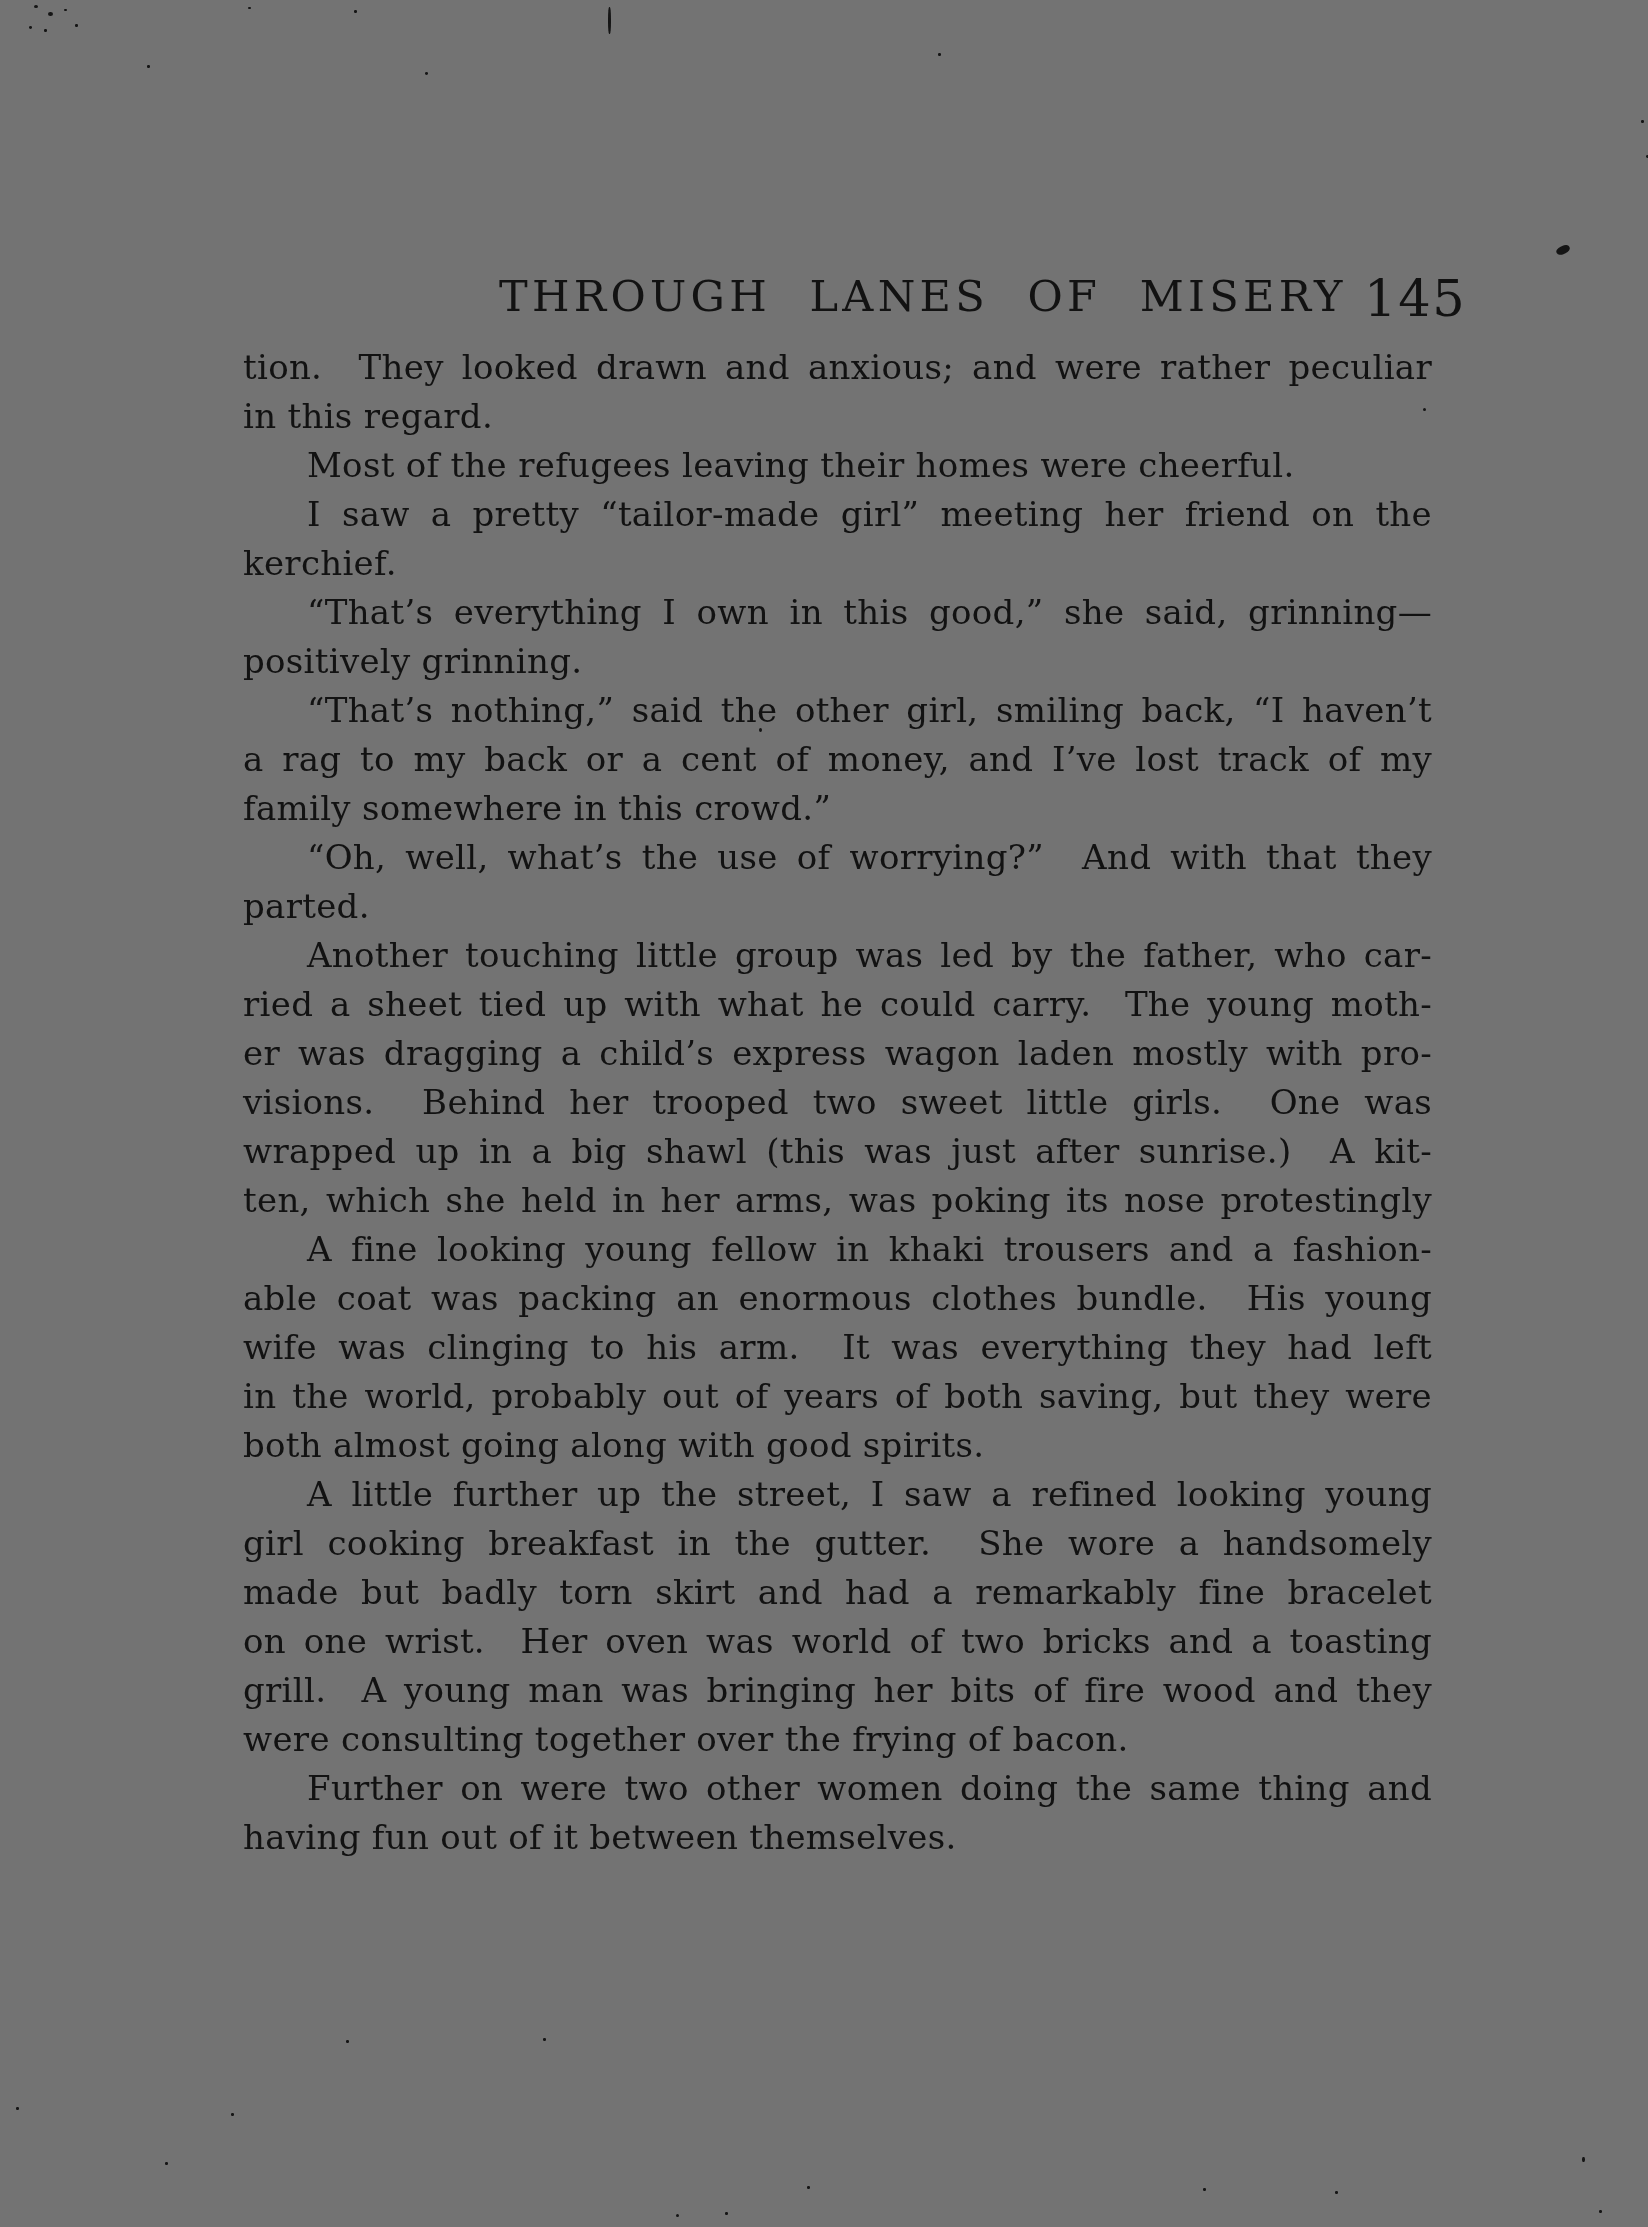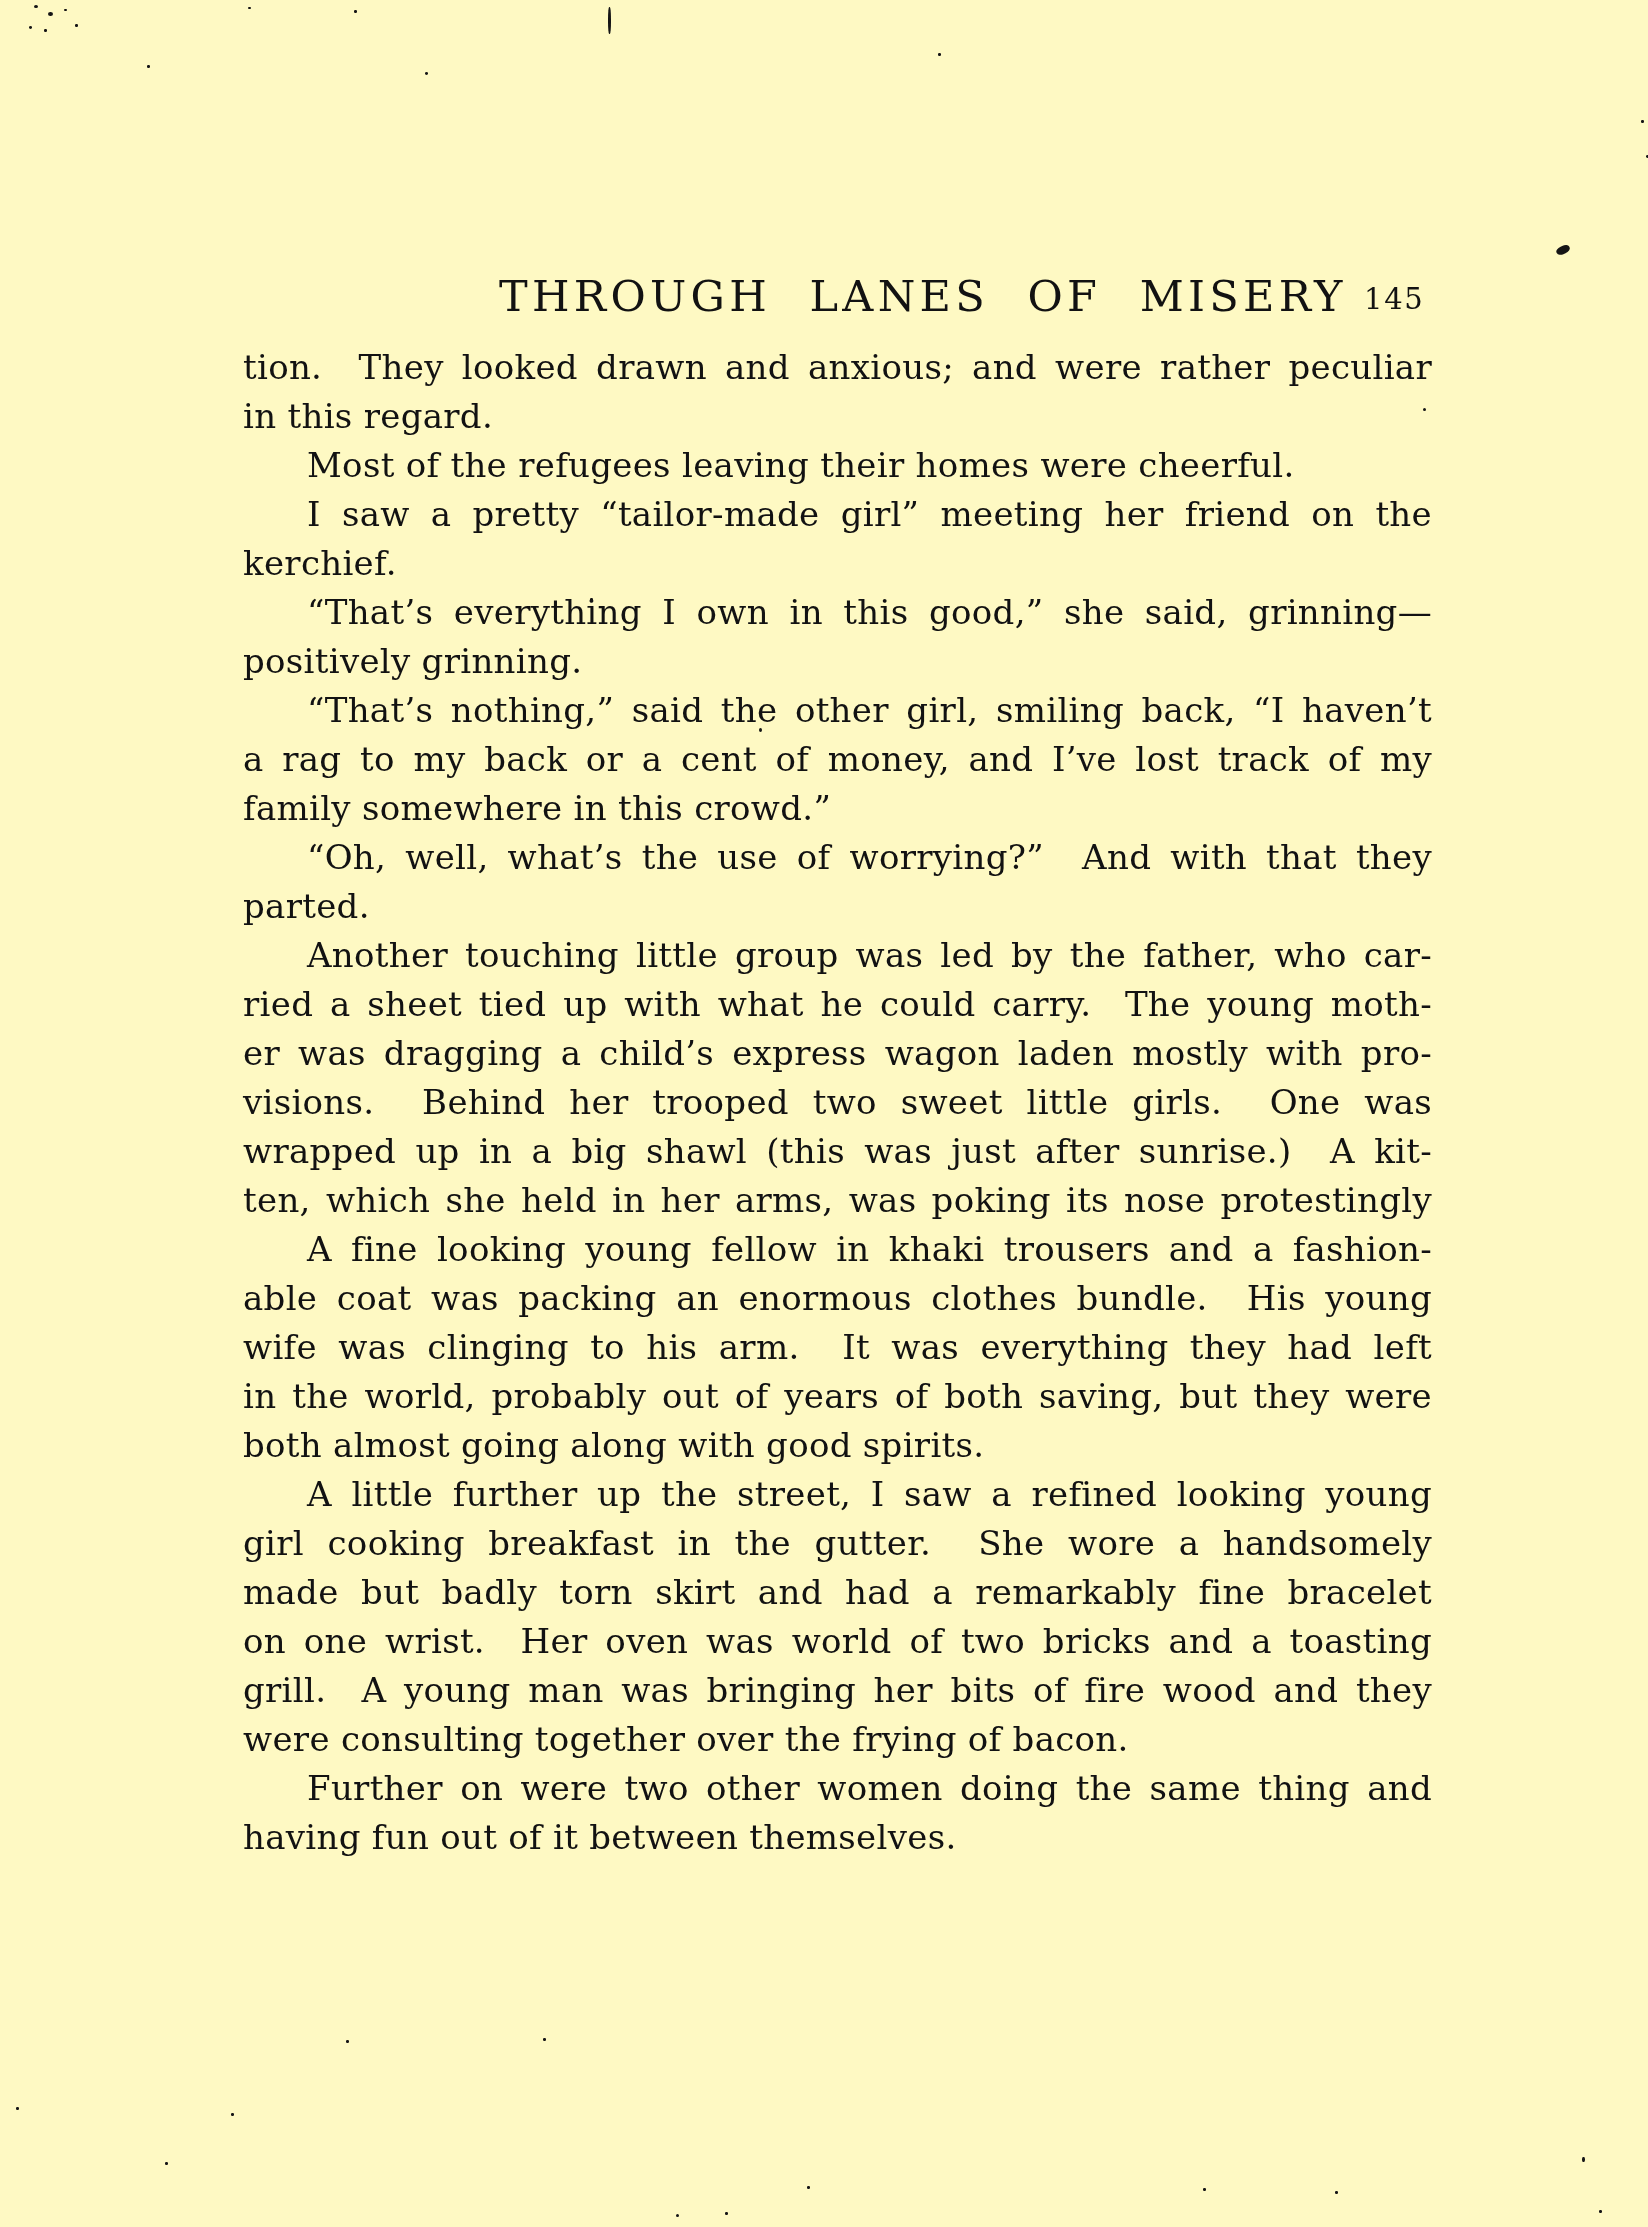--- a/index.html
+++ b/index.html
@@ -1,32 +1,32 @@
 <!DOCTYPE html>
 <html style="font-size:13.7px"><head>
 <meta charset="utf-8">
 <style>
   html,body{margin:0;padding:0;background:#e8e8e4;}
   .page{
     position:relative;
     width:1648px;height:2227px;
-    background:#fef9c3;
+    background:#737373;
     font-family:"DejaVu Serif","Liberation Serif",serif;
     color:#121212;
     overflow:hidden;
   }
   .running-header{
     position:absolute;top:275px;left:499px;
     font-size:43px;line-height:43px;
     letter-spacing:4.3px;word-spacing:20.5px;
     white-space:nowrap;
   }
   .page-number{
     position:absolute;top:280px;left:1364px;
-    font-size:29px;line-height:38px;
+    font-size:51px;line-height:38px;
     letter-spacing:1.7px;
   }
   .page-text{
     position:absolute;top:343px;left:222px;width:1189px;margin-left:21px;
   }
   .ln{
     font-size:34px;line-height:49px;
     letter-spacing:0.3px;
     white-space:pre-wrap;
     text-align:left;

